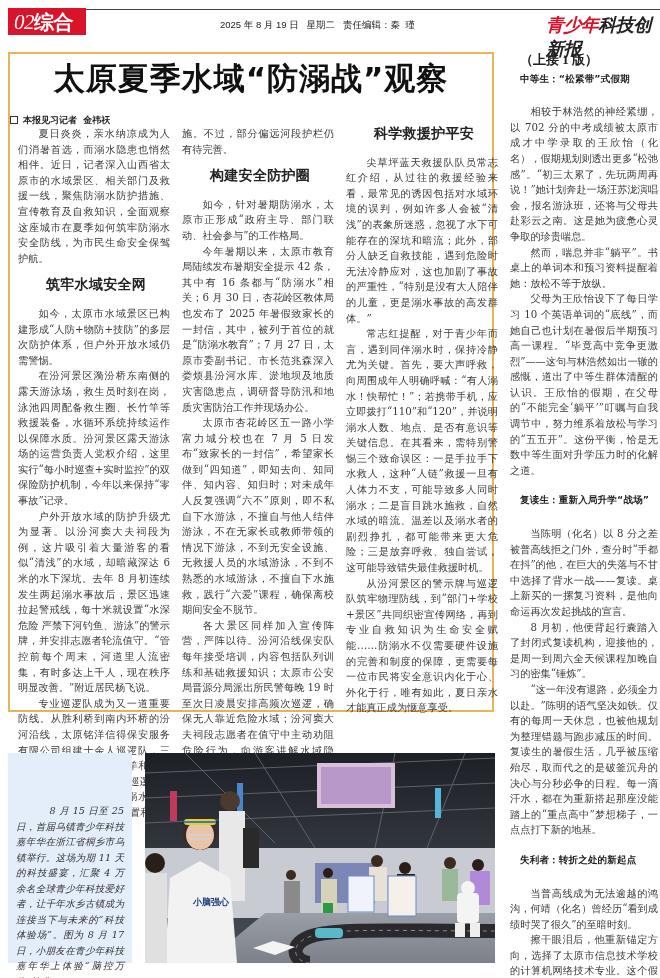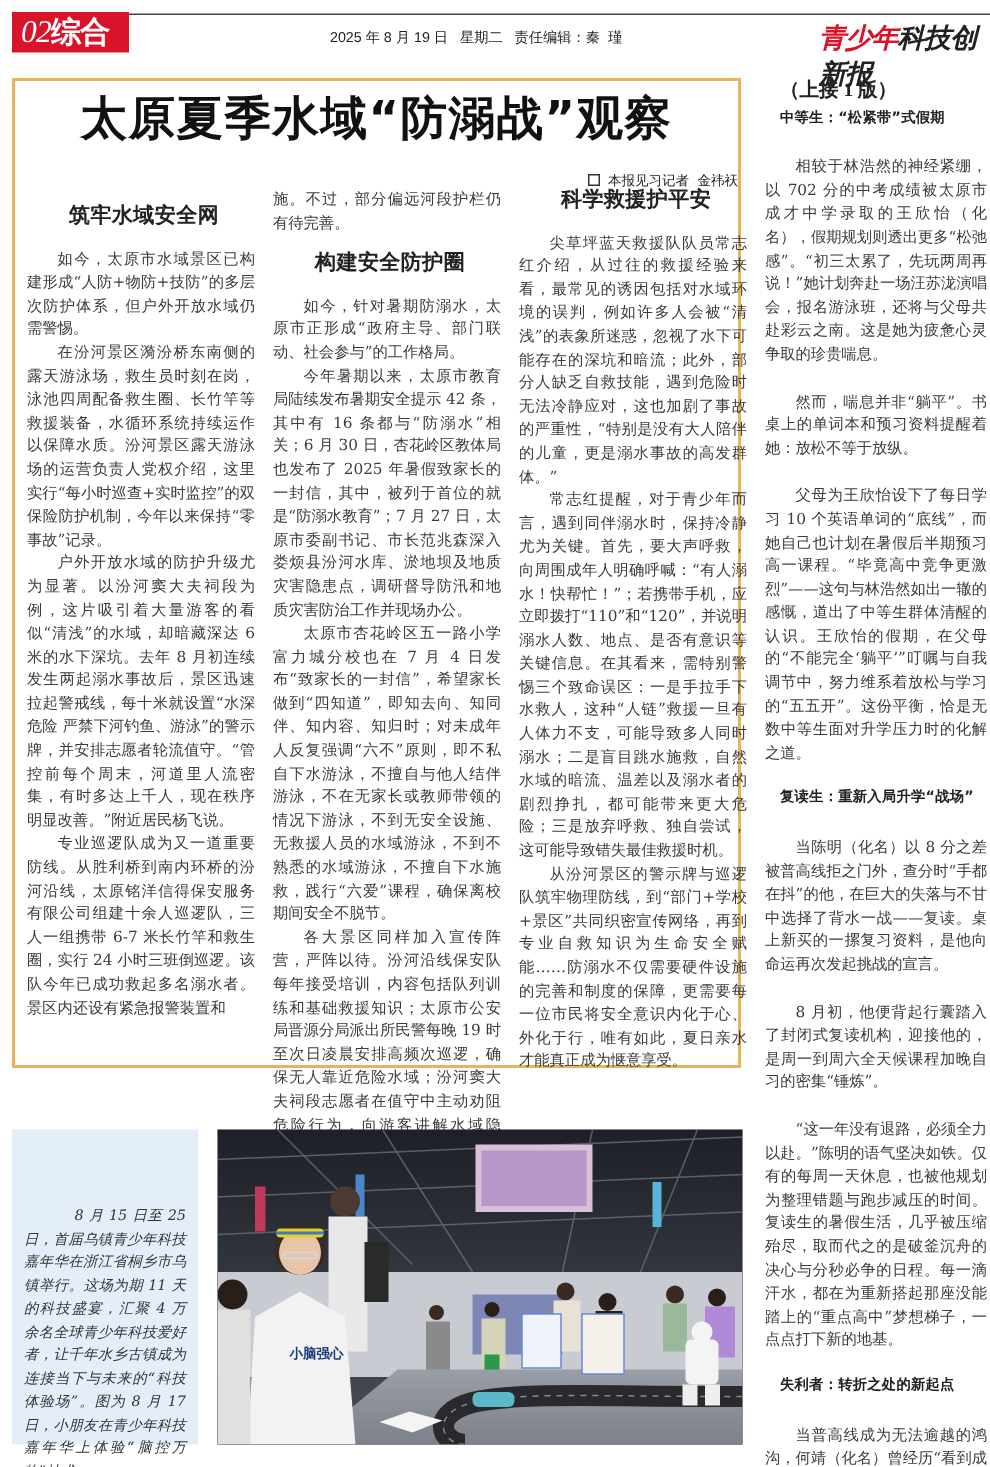--- a/index.html
+++ b/index.html
@@ -13,33 +13,33 @@
     font-family: "Liberation Sans", sans-serif; font-size: 21px; line-height: 27px; padding-left: 6px; letter-spacing: -0.5px; }
   .page-badge .num { font-family: "Liberation Serif", serif; font-style: italic; font-size: 21px; }
   .page-badge .sec { font-weight: bold; font-size: 20px; }
   .date-line { position: absolute; left: 220px; top: 19px; font-family: "Liberation Sans", sans-serif; font-size: 9.5px; color: #222; white-space: pre; }
   .brand { position: absolute; left: 546px; top: 13px; font-family: "DejaVu Serif", serif; font-style: italic; font-weight: bold; font-size: 18px; letter-spacing: -0.5px; color: #222; }
   .brand .red { color: #d9132a; }
 
   
   .feature-box { position: absolute; left: 8px; top: 52px; width: 486px; height: 660px; border: 2px solid #e8b45a; }
   .headline { position: absolute; left: 0; right: 0; top: 4px; text-align: center; font-family: "DejaVu Sans", sans-serif; font-weight: bold; font-size: 31px; letter-spacing: 1px; color: #111; }
-  .byline { position: absolute; left: 0; right: 0; top: 60px; text-align: right; font-family: "DejaVu Sans", sans-serif; font-size: 9px; color: #222; white-space: pre; }
+  .byline { position: absolute; left: 0; right: 0; top: 60px; text-align: left; font-family: "DejaVu Sans", sans-serif; font-size: 9px; color: #222; white-space: pre; font-weight: bold; }
   .byline .box { display: inline-block; width: 8px; height: 8px; border: 1px solid #333; margin-right: 5px; vertical-align: -1px; }
 
   .col { position: absolute; width: 152px; font-size: 10.2px; line-height: 15.6px; color: #3a3a3a; text-align: justify; }
   .col p { text-indent: 2em; }
   .col h3 { font-family: "DejaVu Sans", sans-serif; font-weight: bold; font-size: 14px; color: #222; text-indent: 2em; margin: 11px 0 13px; letter-spacing: 0.3px; }
   .col1 { left: 8px; top: 72px; }
   .col2 { left: 172px; top: 72px; }
   .col3 { left: 336px; top: 72px; }
 
   
   .right-col { position: absolute; left: 510px; top: 52px; width: 148px; font-size: 10.2px; line-height: 15.6px; color: #3a3a3a; text-align: justify; }
-  .right-col p { text-indent: 2em; margin-top: 16px; }
+  .right-col p { text-indent: 2em; }
   .right-col .cont { font-family: Liberation Serif, serif; font-weight: bold; font-size: 13px; color: #222; padding-left: 10px; margin-top: 0; }
   .right-col h3 { font-family: "DejaVu Sans", sans-serif; font-weight: bold; font-size: 9.5px; color: #222; padding-left: 10px; margin: 3px 0 18px; letter-spacing: 0.2px; }
   .right-col h3.mid { margin-top: 14px; }
 
   
   .caption-box { position: absolute; left: 8px; top: 753px; width: 124px; height: 210px; background: #e4eefa; padding: 50px 8px 0 8px;
     font-family: "DejaVu Serif", serif; font-style: italic; font-size: 9.6px; line-height: 15.5px; color: #333; text-align: justify; }
   .caption-box p { text-indent: 3.5em; }
   .caption-box .credit { text-align: right; font-style: normal; font-weight: bold; font-family: "DejaVu Sans", sans-serif; font-size: 10px; margin-top: 1px; white-space: pre; }
   .photo { position: absolute; left: 145px; top: 753px; width: 350px; height: 210px; overflow: hidden; background: #2a2d33; font-weight: bold; }
@@ -56,33 +56,34 @@
   <div class="brand">
     <span class="red">青少年</span><span>科技创新报</span>
   </div>
 </header>
 
 <section class="feature-box">
   <h1 class="headline">太原夏季水域“防溺战”观察</h1>
   <div class="byline"><span class="box"></span><span>本报见习记者  金祎祆</span></div>
 
   <div class="col col1">
+    <p>夏日炎炎，亲水纳凉成为人们消暑首选，而溺水隐患也悄然相伴。近日，记者深入山西省太原市的水域景区、相关部门及救援一线，聚焦防溺水防护措施、宣传教育及自救知识，全面观察这座城市在夏季如何筑牢防溺水安全防线，为市民生命安全保驾护航。</p>
     <h3>筑牢水域安全网</h3>
     <p>如今，太原市水域景区已构建形成“人防+物防+技防”的多层次防护体系，但户外开放水域仍需警惕。</p>
     <p>在汾河景区漪汾桥东南侧的露天游泳场，救生员时刻在岗，泳池四周配备救生圈、长竹竿等救援装备，水循环系统持续运作以保障水质。汾河景区露天游泳场的运营负责人党权介绍，这里实行“每小时巡查+实时监控”的双保险防护机制，今年以来保持“零事故”记录。</p>
     <p>户外开放水域的防护升级尤为显著。以汾河窦大夫祠段为例，这片吸引着大量游客的看似“清浅”的水域，却暗藏深达 6 米的水下深坑。去年 8 月初连续发生两起溺水事故后，景区迅速拉起警戒线，每十米就设置“水深危险 严禁下河钓鱼、游泳”的警示牌，并安排志愿者轮流值守。“管控前每个周末，河道里人流密集，有时多达上千人，现在秩序明显改善。”附近居民杨飞说。</p>
     <p>专业巡逻队成为又一道重要防线。从胜利桥到南内环桥的汾河沿线，太原铭洋信得保安服务有限公司组建十余人巡逻队，三人一组携带 6-7 米长竹竿和救生圈，实行 24 小时三班倒巡逻。该队今年已成功救起多名溺水者。景区内还设有紧急报警装置和</p>
   </div>
 
   <div class="col col2">
     <div style="text-indent:0">施。不过，部分偏远河段护栏仍有待完善。</div>
     <h3>构建安全防护圈</h3>
     <p>如今，针对暑期防溺水，太原市正形成“政府主导、部门联动、社会参与”的工作格局。</p>
     <p>今年暑期以来，太原市教育局陆续发布暑期安全提示 42 条，其中有 16 条都与“防溺水”相关；6 月 30 日，杏花岭区教体局也发布了 2025 年暑假致家长的一封信，其中，被列于首位的就是“防溺水教育”；7 月 27 日，太原市委副书记、市长范兆森深入娄烦县汾河水库、淤地坝及地质灾害隐患点，调研督导防汛和地质灾害防治工作并现场办公。</p>
-    <p>太原市杏花岭区五一路小学富力城分校也在 7 月 4 日发布“致家长的一封信”，希望家长做到“四知道”，即知去向、知同伴、知内容、知归时；对未成年人反复强调“六不”原则，即不私自下水游泳，不擅自与他人结伴游泳，不在无家长或教师带领的情况下游泳，不到无安全设施、无救援人员的水域游泳，不到不熟悉的水域游泳，不擅自下水施救，践行“六爱”课程，确保离校期间安全不脱节。</p>
+    <p>太原市杏花岭区五一路小学富力城分校也在 7 月 5 日发布“致家长的一封信”，希望家长做到“四知道”，即知去向、知同伴、知内容、知归时；对未成年人反复强调“六不”原则，即不私自下水游泳，不擅自与他人结伴游泳，不在无家长或教师带领的情况下游泳，不到无安全设施、无救援人员的水域游泳，不到不熟悉的水域游泳，不擅自下水施救，践行“六爱”课程，确保离校期间安全不脱节。</p>
     <p>各大景区同样加入宣传阵营，严阵以待。汾河沿线保安队每年接受培训，内容包括队列训练和基础救援知识；太原市公安局晋源分局派出所民警每晚 19 时至次日凌晨安排高频次巡逻，确保无人靠近危险水域；汾河窦大夫祠段志愿者在值守中主动劝阻危险行为，向游客讲解水域隐患。这些措施让“不私自下水、不到无安全设施水域”等安全理念深入家庭，形成“部门+学校+景区”的合力。</p>
   </div>
 
   <div class="col col3">
     <h3 style="margin-top:0">科学救援护平安</h3>
     <p>尖草坪蓝天救援队队员常志红介绍，从过往的救援经验来看，最常见的诱因包括对水域环境的误判，例如许多人会被“清浅”的表象所迷惑，忽视了水下可能存在的深坑和暗流；此外，部分人缺乏自救技能，遇到危险时无法冷静应对，这也加剧了事故的严重性，“特别是没有大人陪伴的儿童，更是溺水事故的高发群体。”</p>
     <p>常志红提醒，对于青少年而言，遇到同伴溺水时，保持冷静尤为关键。首先，要大声呼救，向周围成年人明确呼喊：“有人溺水！快帮忙！”；若携带手机，应立即拨打“110”和“120”，并说明溺水人数、地点、是否有意识等关键信息。在其看来，需特别警惕三个致命误区：一是手拉手下水救人，这种“人链”救援一旦有人体力不支，可能导致多人同时溺水；二是盲目跳水施救，自然水域的暗流、温差以及溺水者的剧烈挣扎，都可能带来更大危险；三是放弃呼救、独自尝试，这可能导致错失最佳救援时机。</p>
     <p>从汾河景区的警示牌与巡逻队筑牢物理防线，到“部门+学校+景区”共同织密宣传网络，再到专业自救知识为生命安全赋能……防溺水不仅需要硬件设施的完善和制度的保障，更需要每一位市民将安全意识内化于心、外化于行，唯有如此，夏日亲水才能真正成为惬意享受。</p>
   </div>
 </section>

